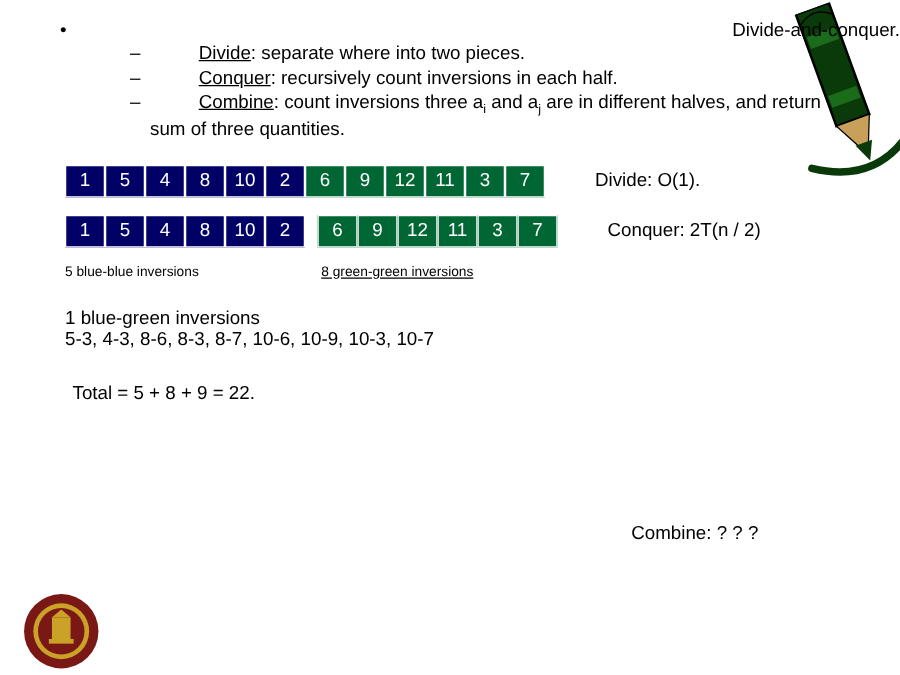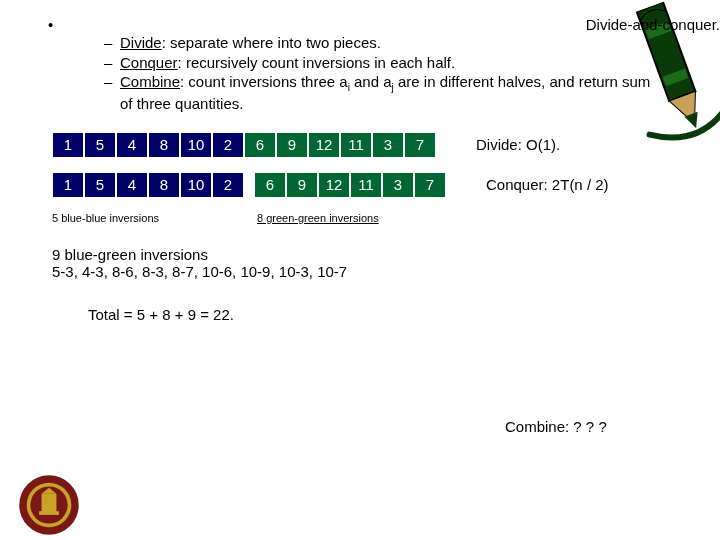--- a/index.html
+++ b/index.html
@@ -47,21 +47,21 @@
     position: relative;
     padding-left: 16px;
     line-height: 1.3;
   }
   .sub-item::before {
     content: "–";
     position: absolute;
     left: 0;
     top: 0;
   }
-  .underline { text-decoration: underline; }
+  .underline { text-decoration: underline; margin-left: 39px; }
   .rows {
     margin-top: 18px;
     margin-left: 52px;
   }
   .row {
     display: flex;
     align-items: center;
     margin-bottom: 14px;
   }
   .cell {
@@ -94,21 +94,21 @@
     max-width: 370px;
   }
   .combine-note {
     position: absolute;
     left: 505px;
     top: 402px;
     font-size: 15px;
   }
   .total {
     font-size: 15px;
-    margin-left: 88px;
+    margin-left: 58px;
     margin-top: 26px;
   }
   .logo {
     position: absolute;
     left: 18px;
     bottom: 20px;
     width: 62px;
     height: 62px;
   }
   .crayon {
@@ -186,21 +186,21 @@
         <span class="note">Conquer: 2T(n / 2)</span>
     </div>
   </div>
 
   <div class="labels-row">
     <div class="label-a">5 blue-blue inversions</div>
     <div class="label-b">8 green-green inversions</div>
   </div>
 
   <div class="para">
-    <div>9 blue-green inversions</div>
+    <div>1 blue-green inversions</div>
     <div>5-3, 4-3, 8-6, 8-3, 8-7, 10-6, 10-9, 10-3, 10-7</div>
   </div>
 
   <div class="combine-note">Combine:  ? ? ?</div>
 
   <div class="total">Total = 5 + 8 + 9 = 22.</div>
 
   <svg class="logo" viewBox="0 0 100 100">
     <circle cx="50" cy="50" r="48" fill="#7a1816"></circle>
     <circle cx="50" cy="50" r="36" fill="#c9a227"></circle>

